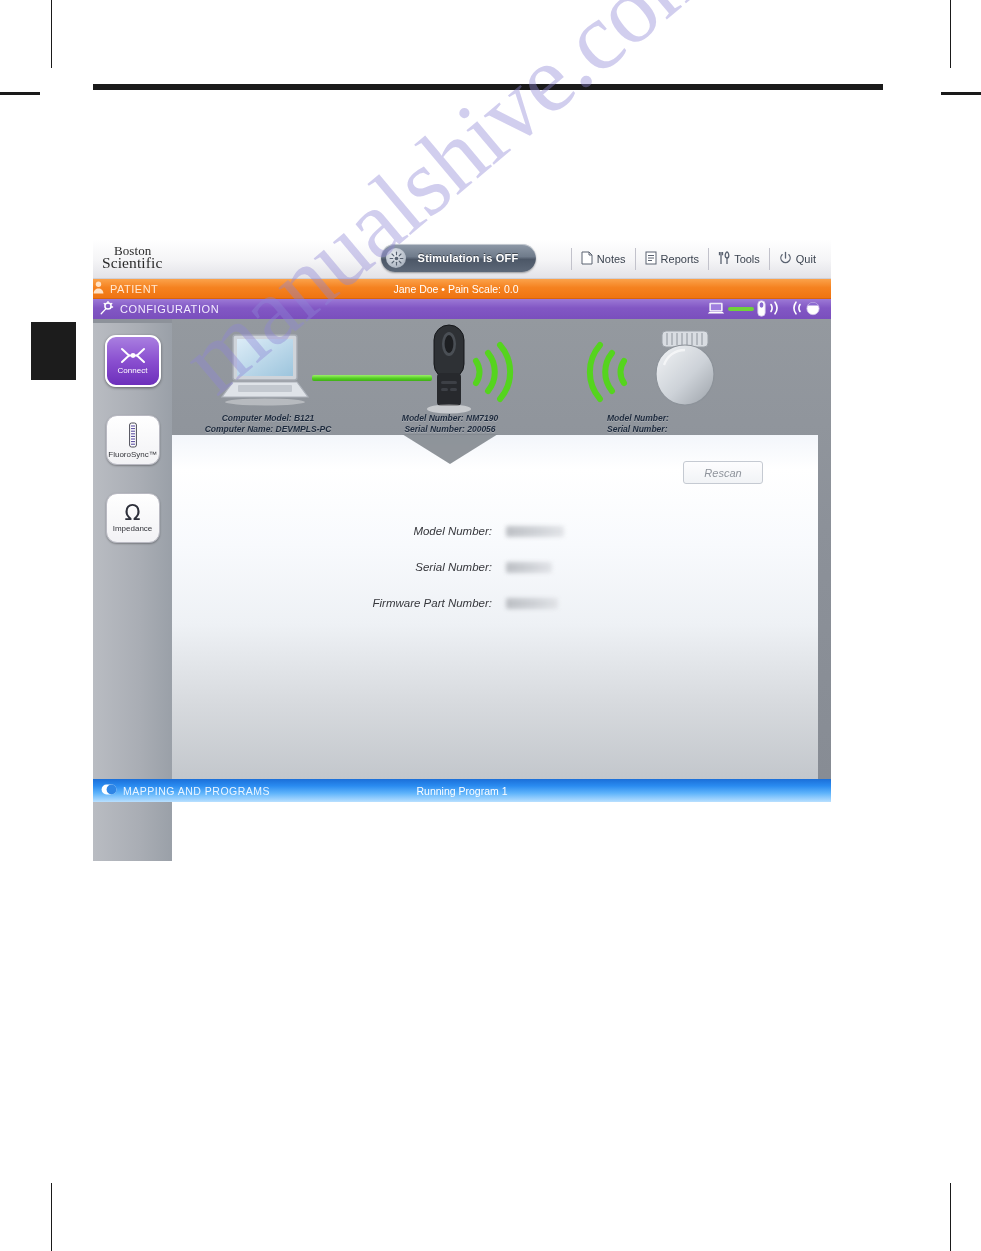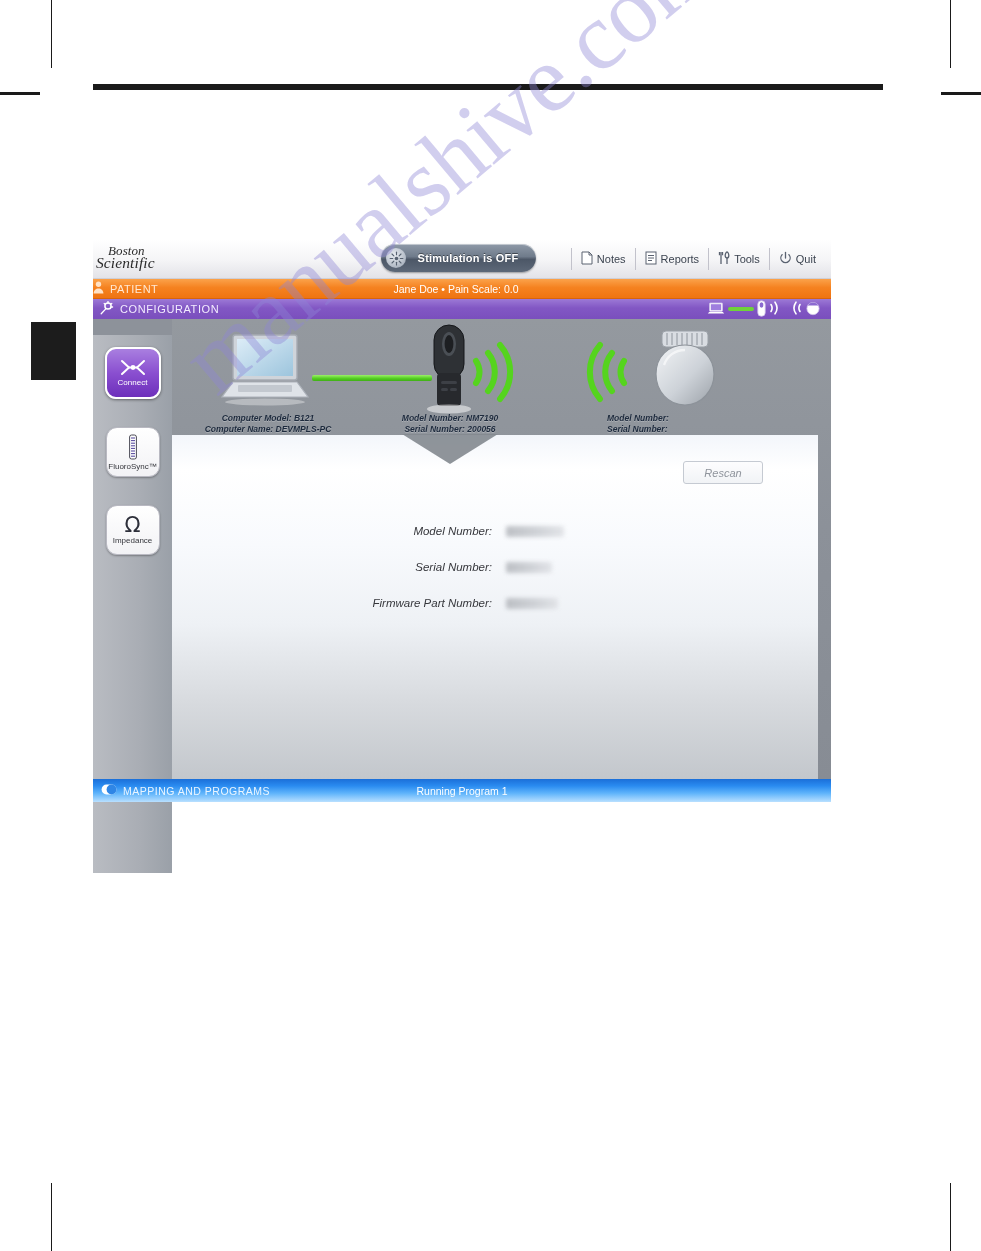--- a/index.html
+++ b/index.html
@@ -31,22 +31,22 @@
     font-size:11px;
   }
 
   
   .app-header{
     position:relative;height:38px;
     background:linear-gradient(180deg,#ffffff 0%,#f4f4f6 55%,#e3e3e8 100%);
     border-bottom:1px solid #cfcfd6;
   }
   .logo{
-    position:absolute;left:3px;top:4px;width:120px;
-    color:#2a2a2a;line-height:1.0;font-style:italic;
+    position:absolute;left:9px;top:4px;width:120px;
+    color:#2a2a2a;line-height:1.0;
   }
   .logo .l1{font-family:"Liberation Serif", serif;font-size:13px;letter-spacing:.1px;padding-left:12px;}
   .logo .l2{font-family:"Liberation Serif", serif;font-size:15.5px;letter-spacing:.1px;margin-top:-2px;}
 
   .stim-btn{
     position:absolute;left:288px;top:4px;width:155px;height:28px;
     border-radius:14px;
     background:linear-gradient(180deg,#8f9aa8 0%,#6f7b8b 45%,#4c5767 55%,#5d6878 100%);
     box-shadow:inset 0 1px 0 rgba(255,255,255,.45), 0 1px 2px rgba(0,0,0,.35);
     display:flex;align-items:center;
@@ -93,21 +93,21 @@
   .config-left{display:flex;align-items:center;gap:6px;padding-left:7px;}
   .config-label{color:#f3ecff;font-size:11px;letter-spacing:.6px;}
   .config-status{
     position:absolute;right:10px;top:0;height:20px;display:flex;align-items:center;gap:3px;
   }
 
   
   .app-body{position:relative;height:460px;background:#8d929a;}
 
   .sidebar{
-    position:absolute;left:0;top:16px;width:79px;height:538px;
+    position:absolute;left:0;top:4px;width:79px;height:538px;
     background:linear-gradient(90deg,#b9bcc2 0%,#a9adb4 60%,#9aa0a8 100%);
   }
   .side-btn{
     position:relative;margin:0 auto;width:52px;height:48px;border-radius:11px;
     display:flex;flex-direction:column;align-items:center;justify-content:center;
   }
   .side-btn.connect{
     margin-top:12px;
     background:linear-gradient(180deg,#a97fe0 0%,#8a4fd0 50%,#6d2fbb 100%);
     border:2px solid #ffffff;

